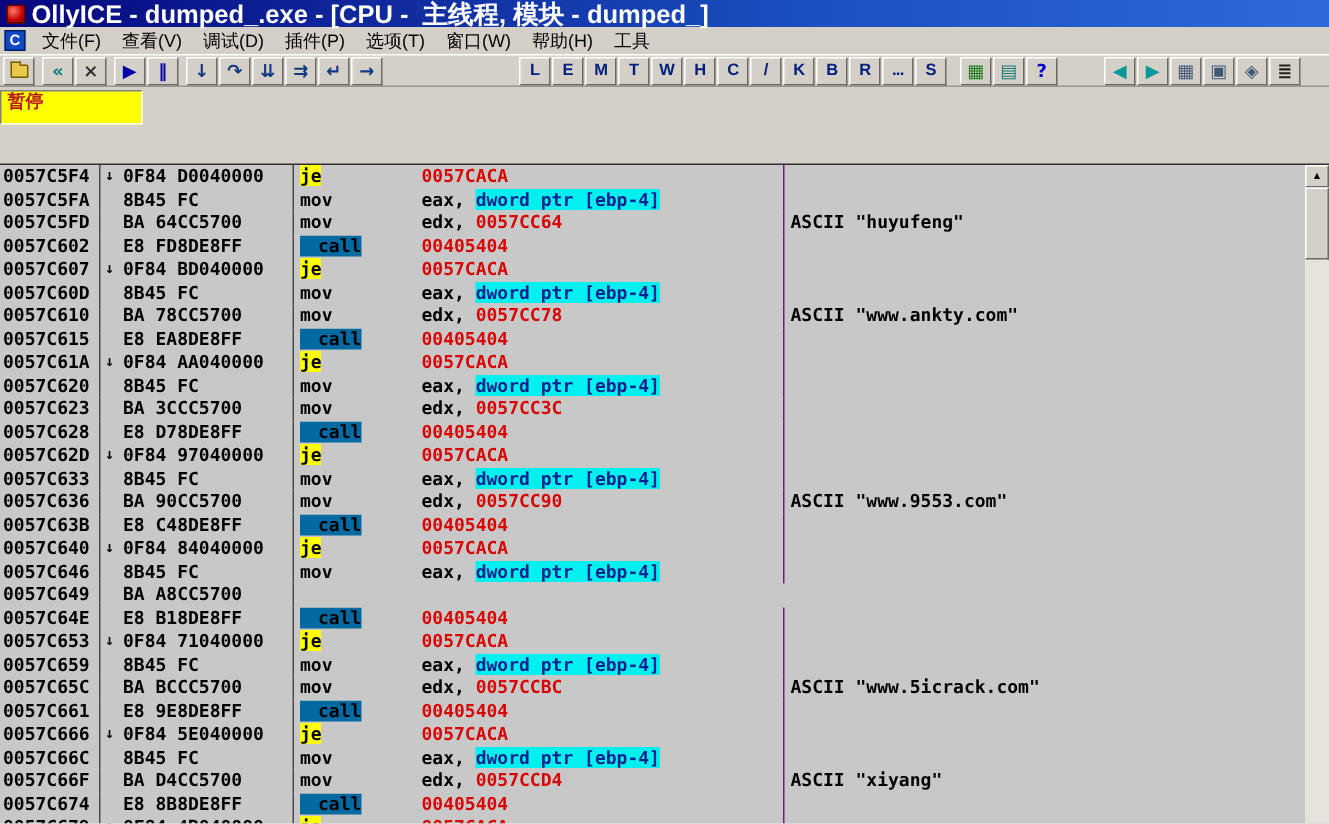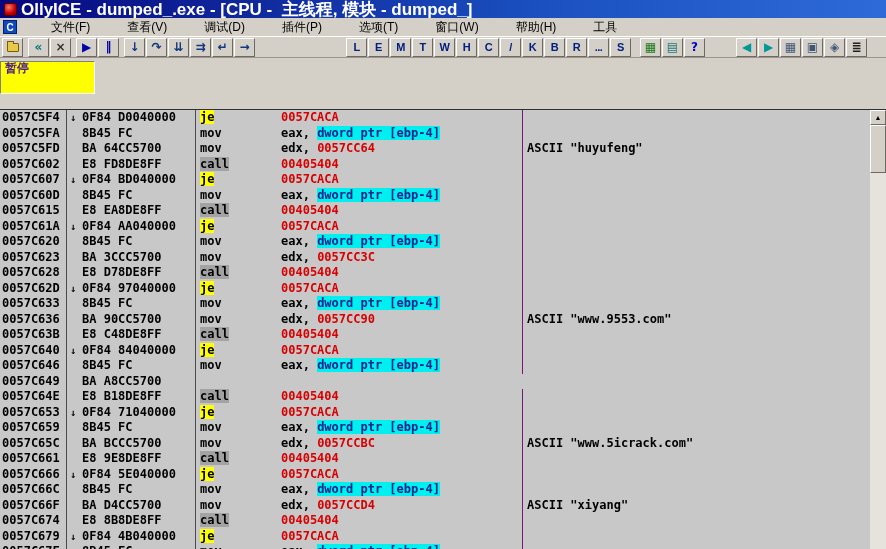--- a/index.html
+++ b/index.html
@@ -14,55 +14,55 @@
               background:radial-gradient(circle at 35% 30%, #FF7A66, #C40000 60%, #7E0000);
               border:1px solid #5A0000; }
   .title-text { color:#FFFFFF; font-weight:bold; font-size:17px; white-space:pre; }
 
   
   .menubar { height:18px; background:#D4D0C8; display:flex; align-items:center; font-size:12px;
              padding-left:2px; color:#000; }
   .mdi-icon { width:14px; height:14px; background:#1048C0; color:#fff; font-size:10px; font-weight:bold;
               display:flex; align-items:center; justify-content:center; margin:0 4px 0 1px;
               border:1px solid #00206A; }
-  .menu-item { padding:1px 7px; white-space:nowrap;margin-left:23px; }
+  .menu-item { padding:1px 7px; white-space:nowrap; }
 
   
   .toolbar { height:22px; background:#D4D0C8; display:flex; align-items:center; padding-left:2px;
              border-top:1px solid #FFFFFF; border-bottom:1px solid #9A968E; }
   .tb-btn { width:21px; height:19px; display:flex; align-items:center; justify-content:center;
             background:#D4D0C8; border:1px solid; border-color:#FFFFFF #6E6A63 #6E6A63 #FFFFFF;
             margin-right:1px; font-size:12px; font-weight:bold; cursor:default; flex:0 0 21px;
             font-family:"DejaVu Sans", sans-serif; }
   .tb-letter { font-family:"Liberation Sans", sans-serif; font-size:11px; letter-spacing:-0.5px; }
   .tb-gap { display:inline-block; height:1px; flex:0 0 auto; }
   .folder-icon { width:12px; height:9px; background:#E8C84A; border:1px solid #7A5C00; position:relative;
                  border-radius:1px; }
   .folder-icon::before { content:""; position:absolute; top:-3px; left:-1px; width:5px; height:2px;
                  background:#E8C84A; border:1px solid #7A5C00; border-bottom:none; }
 
   
   .statusline { height:16px; background:#D4D0C8; }
-  .pause-badge { display:inline-block; width:95px; height:33px; background:#FFFF00; color:#4c1d95;
+  .pause-badge { display:inline-block; width:95px; height:23px; background:#FFFF00; color:#b91c1c;
                  border:1px solid; border-color:#808080 #FFFFFF #FFFFFF #808080;
                  font-weight:bold; font-size:12px; line-height:13px; padding-left:4px; }
 
   
   .disasm { display:flex; height:455px; border-top:1px solid #303030; background:#C8C8C8;margin-top:35px; }
   .disasm-body { flex:1; overflow:hidden; font-family:"DejaVu Sans Mono", monospace; font-size:12px;
                  font-weight:bold; color:#000; }
   .row { display:flex; height:15.5px; line-height:15.5px; white-space:pre; }
   .c-addr { width:67px; padding-left:2px; border-right:1px solid #4A4A4A; overflow:hidden; flex:0 0 67px; }
   .c-jump { width:12px; flex:0 0 12px; text-align:center; font-size:10px; }
   .c-bytes { width:117px; flex:0 0 117px; padding-left:3px; border-right:1px solid #4A4A4A; overflow:hidden; }
   .c-instr { width:327px; flex:0 0 327px; padding-left:4px; border-right:1px solid #701a75; overflow:hidden; }
   .c-comment { flex:1; padding-left:4px; overflow:hidden; }
   .mnem { display:inline-block; width:81px; }
   .ms-jump { background:#FFFF00; }
-  .ms-call { background:#a3a3a3; }
+  .ms-call { background:#0369a1;padding-left:12px; }
   .ms-plain { }
   .os-mem { background:#00F0F0; color:#00248E; }
   .os-red { color:#D80000; }
   .os-plain { }
 
   
   .scrollbar { width:16px; flex:0 0 16px; background:#E6E3DC; display:flex; flex-direction:column; }
   .sb-btn { height:15px; flex:0 0 15px; background:#D4D0C8; border:1px solid;
             border-color:#FFFFFF #6E6A63 #6E6A63 #FFFFFF; display:flex; align-items:center;
             justify-content:center; font-size:7px; color:#000; }
@@ -148,20 +148,21 @@
   </div>
 
   <div class="disasm">
     <div class="disasm-body" id="disasm-body">
         <div class="row"><span class="c-addr">0057C5F4</span><span class="c-jump">↓</span><span class="c-bytes">0F84 D0040000</span><span class="c-instr"><span class="mnem"><span class="ms-jump">je</span></span><span class="os-red">0057CACA</span></span><span class="c-comment"></span></div>
         <div class="row"><span class="c-addr">0057C5FA</span><span class="c-jump"></span><span class="c-bytes">8B45 FC</span><span class="c-instr"><span class="mnem"><span class="ms-plain">mov</span></span><span class="os-plain">eax, </span><span class="os-mem">dword ptr [ebp-4]</span></span><span class="c-comment"></span></div>
         <div class="row"><span class="c-addr">0057C5FD</span><span class="c-jump"></span><span class="c-bytes">BA 64CC5700</span><span class="c-instr"><span class="mnem"><span class="ms-plain">mov</span></span><span class="os-plain">edx, </span><span class="os-red">0057CC64</span></span><span class="c-comment">ASCII "huyufeng"</span></div>
         <div class="row"><span class="c-addr">0057C602</span><span class="c-jump"></span><span class="c-bytes">E8 FD8DE8FF</span><span class="c-instr"><span class="mnem"><span class="ms-call">call</span></span><span class="os-red">00405404</span></span><span class="c-comment"></span></div>
         <div class="row"><span class="c-addr">0057C607</span><span class="c-jump">↓</span><span class="c-bytes">0F84 BD040000</span><span class="c-instr"><span class="mnem"><span class="ms-jump">je</span></span><span class="os-red">0057CACA</span></span><span class="c-comment"></span></div>
         <div class="row"><span class="c-addr">0057C60D</span><span class="c-jump"></span><span class="c-bytes">8B45 FC</span><span class="c-instr"><span class="mnem"><span class="ms-plain">mov</span></span><span class="os-plain">eax, </span><span class="os-mem">dword ptr [ebp-4]</span></span><span class="c-comment"></span></div>
+        <div class="row"><span class="c-addr">0057C610</span><span class="c-jump"></span><span class="c-bytes">BA 78CC5700</span><span class="c-instr"><span class="mnem"><span class="ms-plain">mov</span></span><span class="os-plain">edx, </span><span class="os-red">0057CC78</span></span><span class="c-comment">ASCII "www.ankty.com"</span></div>
         <div class="row"><span class="c-addr">0057C615</span><span class="c-jump"></span><span class="c-bytes">E8 EA8DE8FF</span><span class="c-instr"><span class="mnem"><span class="ms-call">call</span></span><span class="os-red">00405404</span></span><span class="c-comment"></span></div>
         <div class="row"><span class="c-addr">0057C61A</span><span class="c-jump">↓</span><span class="c-bytes">0F84 AA040000</span><span class="c-instr"><span class="mnem"><span class="ms-jump">je</span></span><span class="os-red">0057CACA</span></span><span class="c-comment"></span></div>
         <div class="row"><span class="c-addr">0057C620</span><span class="c-jump"></span><span class="c-bytes">8B45 FC</span><span class="c-instr"><span class="mnem"><span class="ms-plain">mov</span></span><span class="os-plain">eax, </span><span class="os-mem">dword ptr [ebp-4]</span></span><span class="c-comment"></span></div>
         <div class="row"><span class="c-addr">0057C623</span><span class="c-jump"></span><span class="c-bytes">BA 3CCC5700</span><span class="c-instr"><span class="mnem"><span class="ms-plain">mov</span></span><span class="os-plain">edx, </span><span class="os-red">0057CC3C</span></span><span class="c-comment"></span></div>
         <div class="row"><span class="c-addr">0057C628</span><span class="c-jump"></span><span class="c-bytes">E8 D78DE8FF</span><span class="c-instr"><span class="mnem"><span class="ms-call">call</span></span><span class="os-red">00405404</span></span><span class="c-comment"></span></div>
         <div class="row"><span class="c-addr">0057C62D</span><span class="c-jump">↓</span><span class="c-bytes">0F84 97040000</span><span class="c-instr"><span class="mnem"><span class="ms-jump">je</span></span><span class="os-red">0057CACA</span></span><span class="c-comment"></span></div>
         <div class="row"><span class="c-addr">0057C633</span><span class="c-jump"></span><span class="c-bytes">8B45 FC</span><span class="c-instr"><span class="mnem"><span class="ms-plain">mov</span></span><span class="os-plain">eax, </span><span class="os-mem">dword ptr [ebp-4]</span></span><span class="c-comment"></span></div>
         <div class="row"><span class="c-addr">0057C636</span><span class="c-jump"></span><span class="c-bytes">BA 90CC5700</span><span class="c-instr"><span class="mnem"><span class="ms-plain">mov</span></span><span class="os-plain">edx, </span><span class="os-red">0057CC90</span></span><span class="c-comment">ASCII "www.9553.com"</span></div>
         <div class="row"><span class="c-addr">0057C63B</span><span class="c-jump"></span><span class="c-bytes">E8 C48DE8FF</span><span class="c-instr"><span class="mnem"><span class="ms-call">call</span></span><span class="os-red">00405404</span></span><span class="c-comment"></span></div>
         <div class="row"><span class="c-addr">0057C640</span><span class="c-jump">↓</span><span class="c-bytes">0F84 84040000</span><span class="c-instr"><span class="mnem"><span class="ms-jump">je</span></span><span class="os-red">0057CACA</span></span><span class="c-comment"></span></div>

